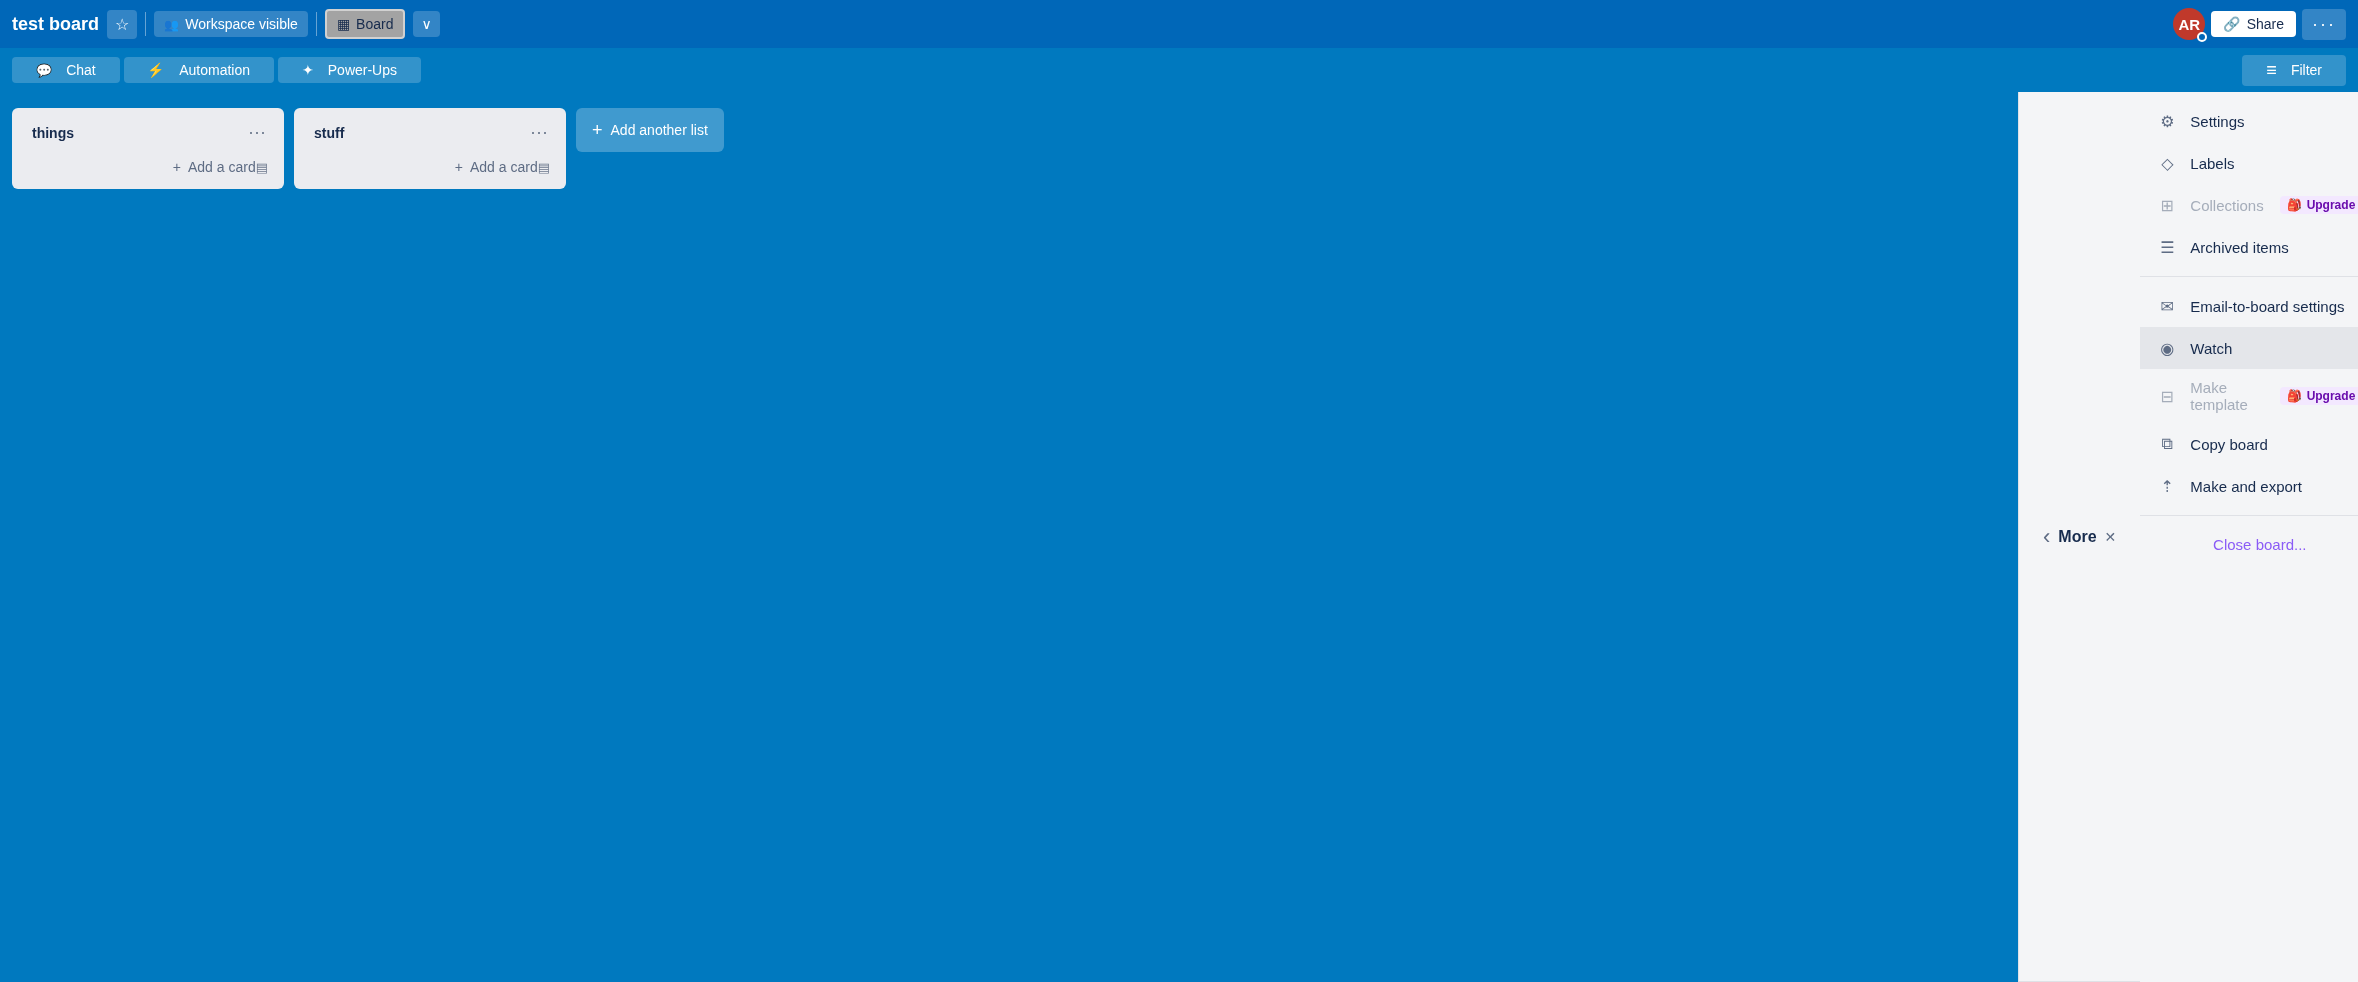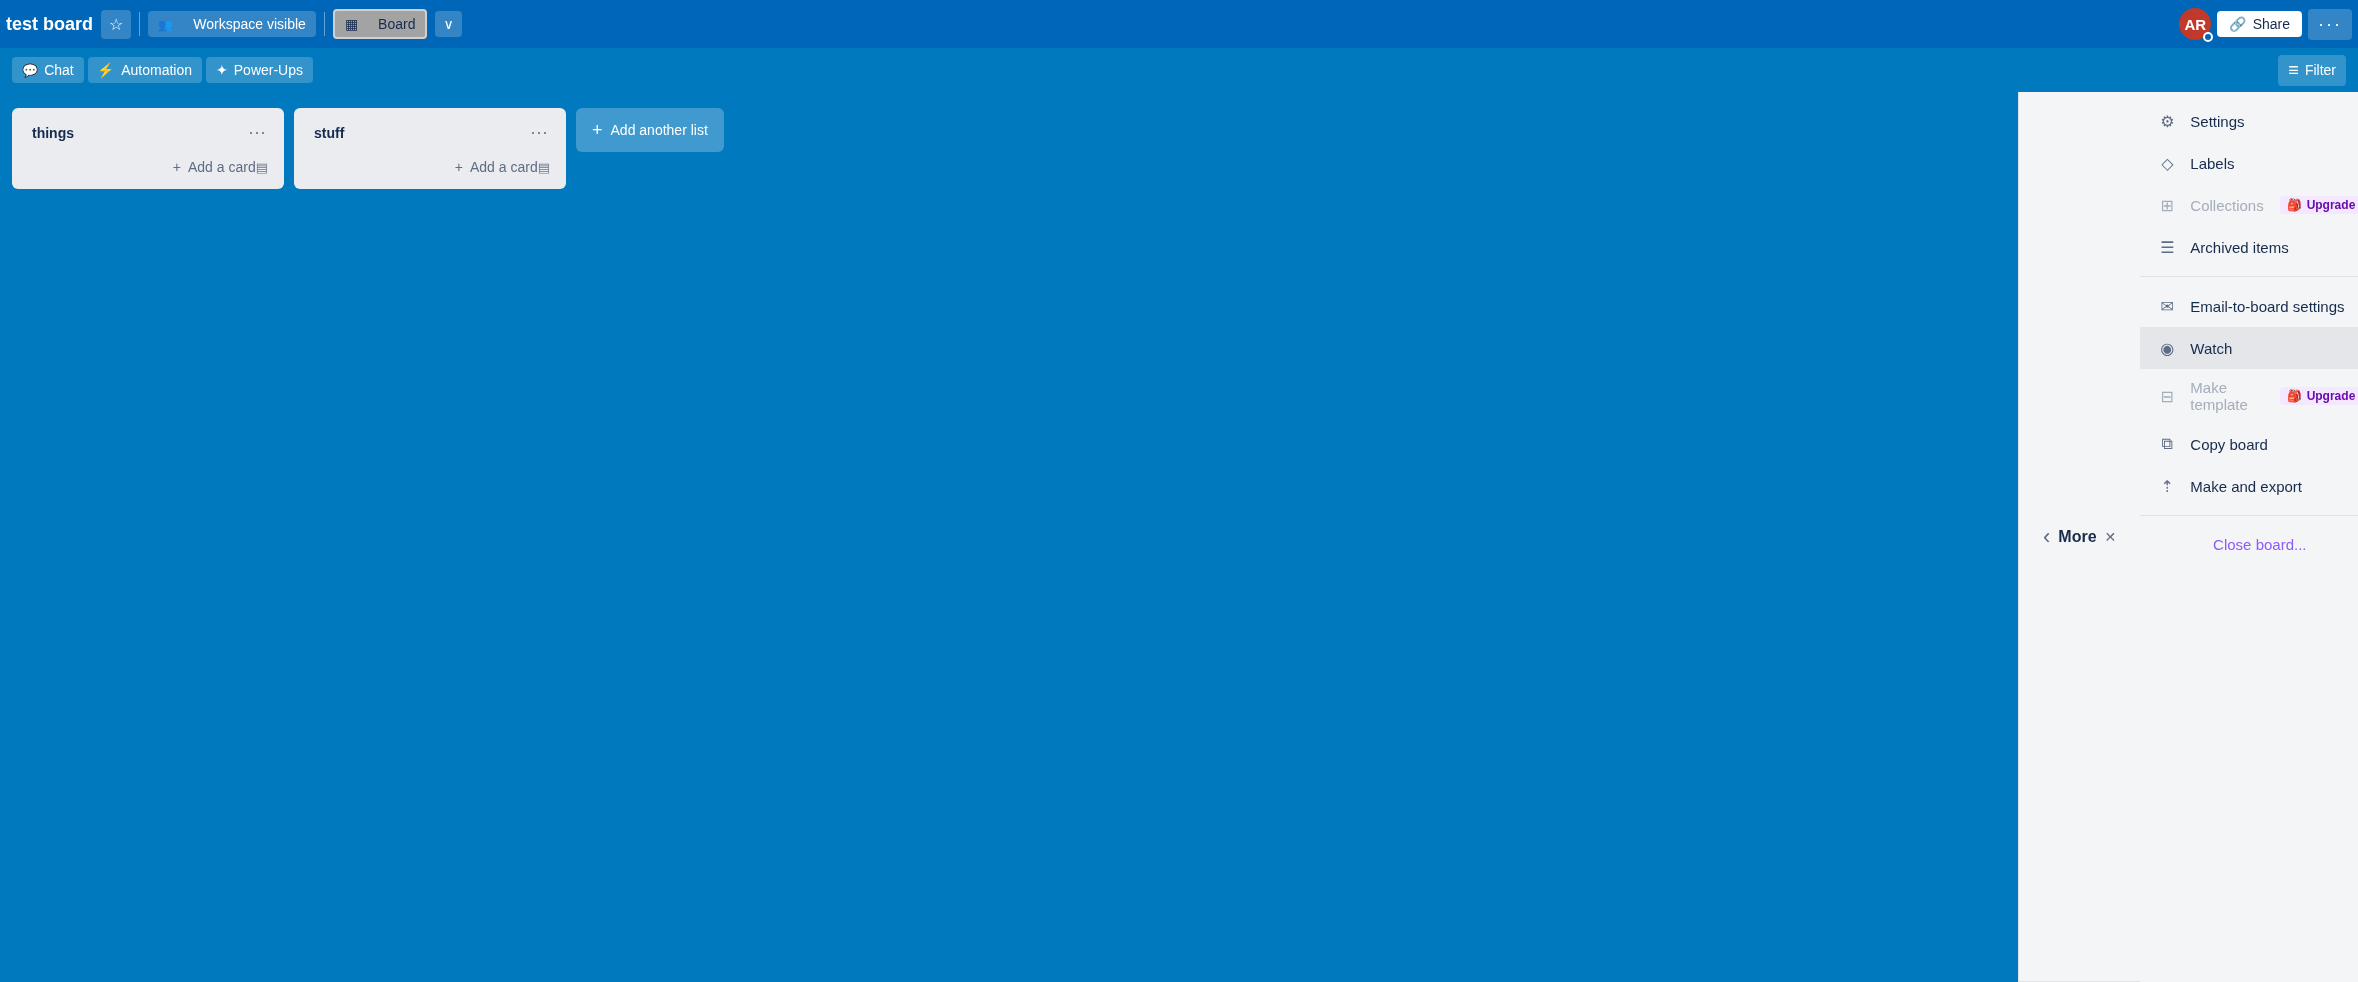--- a/index.html
+++ b/index.html
@@ -5,41 +5,41 @@
     * { box-sizing: border-box; margin: 0; padding: 0; }
     body { font-family: -apple-system, BlinkMacSystemFont, 'Segoe UI', sans-serif; overflow: hidden; }
 
     .app { display: flex; flex-direction: column; height: 100vh; width: 100vw; }
 
     
     .header {
       background: #0067b8;
       display: flex;
       align-items: center;
-      padding: 0 6px;
+      padding: 0 12px;
       height: 48px;
       flex-shrink: 0;
       gap: 8px;
     }
     .board-title {
       color: white;
       font-weight: 700;
       font-size: 18px;
       white-space: nowrap;
     }
     .header-btn {
       background: rgba(255,255,255,0.2);
       border: none;
       border-radius: 4px;
       color: white;
       padding: 5px 10px;
       cursor: pointer;
       display: flex;
       align-items: center;
-      gap: 20px;
+      gap: 6px;
       font-size: 14px;
       font-weight: 500;
       white-space: nowrap;
     }
     .header-btn.board-btn {
       background: #a3a3a3;
       color: #172b4d;
       border: 2px solid rgba(255,255,255,0.5);
     }
     .divider-v {
@@ -98,25 +98,25 @@
       padding: 4px 12px;
       height: 44px;
       flex-shrink: 0;
       gap: 4px;
     }
     .sub-btn {
       background: rgba(255,255,255,0.2);
       border: none;
       border-radius: 4px;
       color: white;
-      padding: 5px 10px;
-      cursor: pointer;
-      display: flex;
-      align-items: center;
-      gap: 6px;
+      padding: 5px 24px;
+      cursor: pointer;
+      display: flex;
+      align-items: center;
+      gap: 14px;
       font-size: 14px;
       font-weight: 500;
       white-space: nowrap;
     }
 
     
     .main { display: flex; flex: 1; overflow: hidden; }
 
     
     .board-area {

